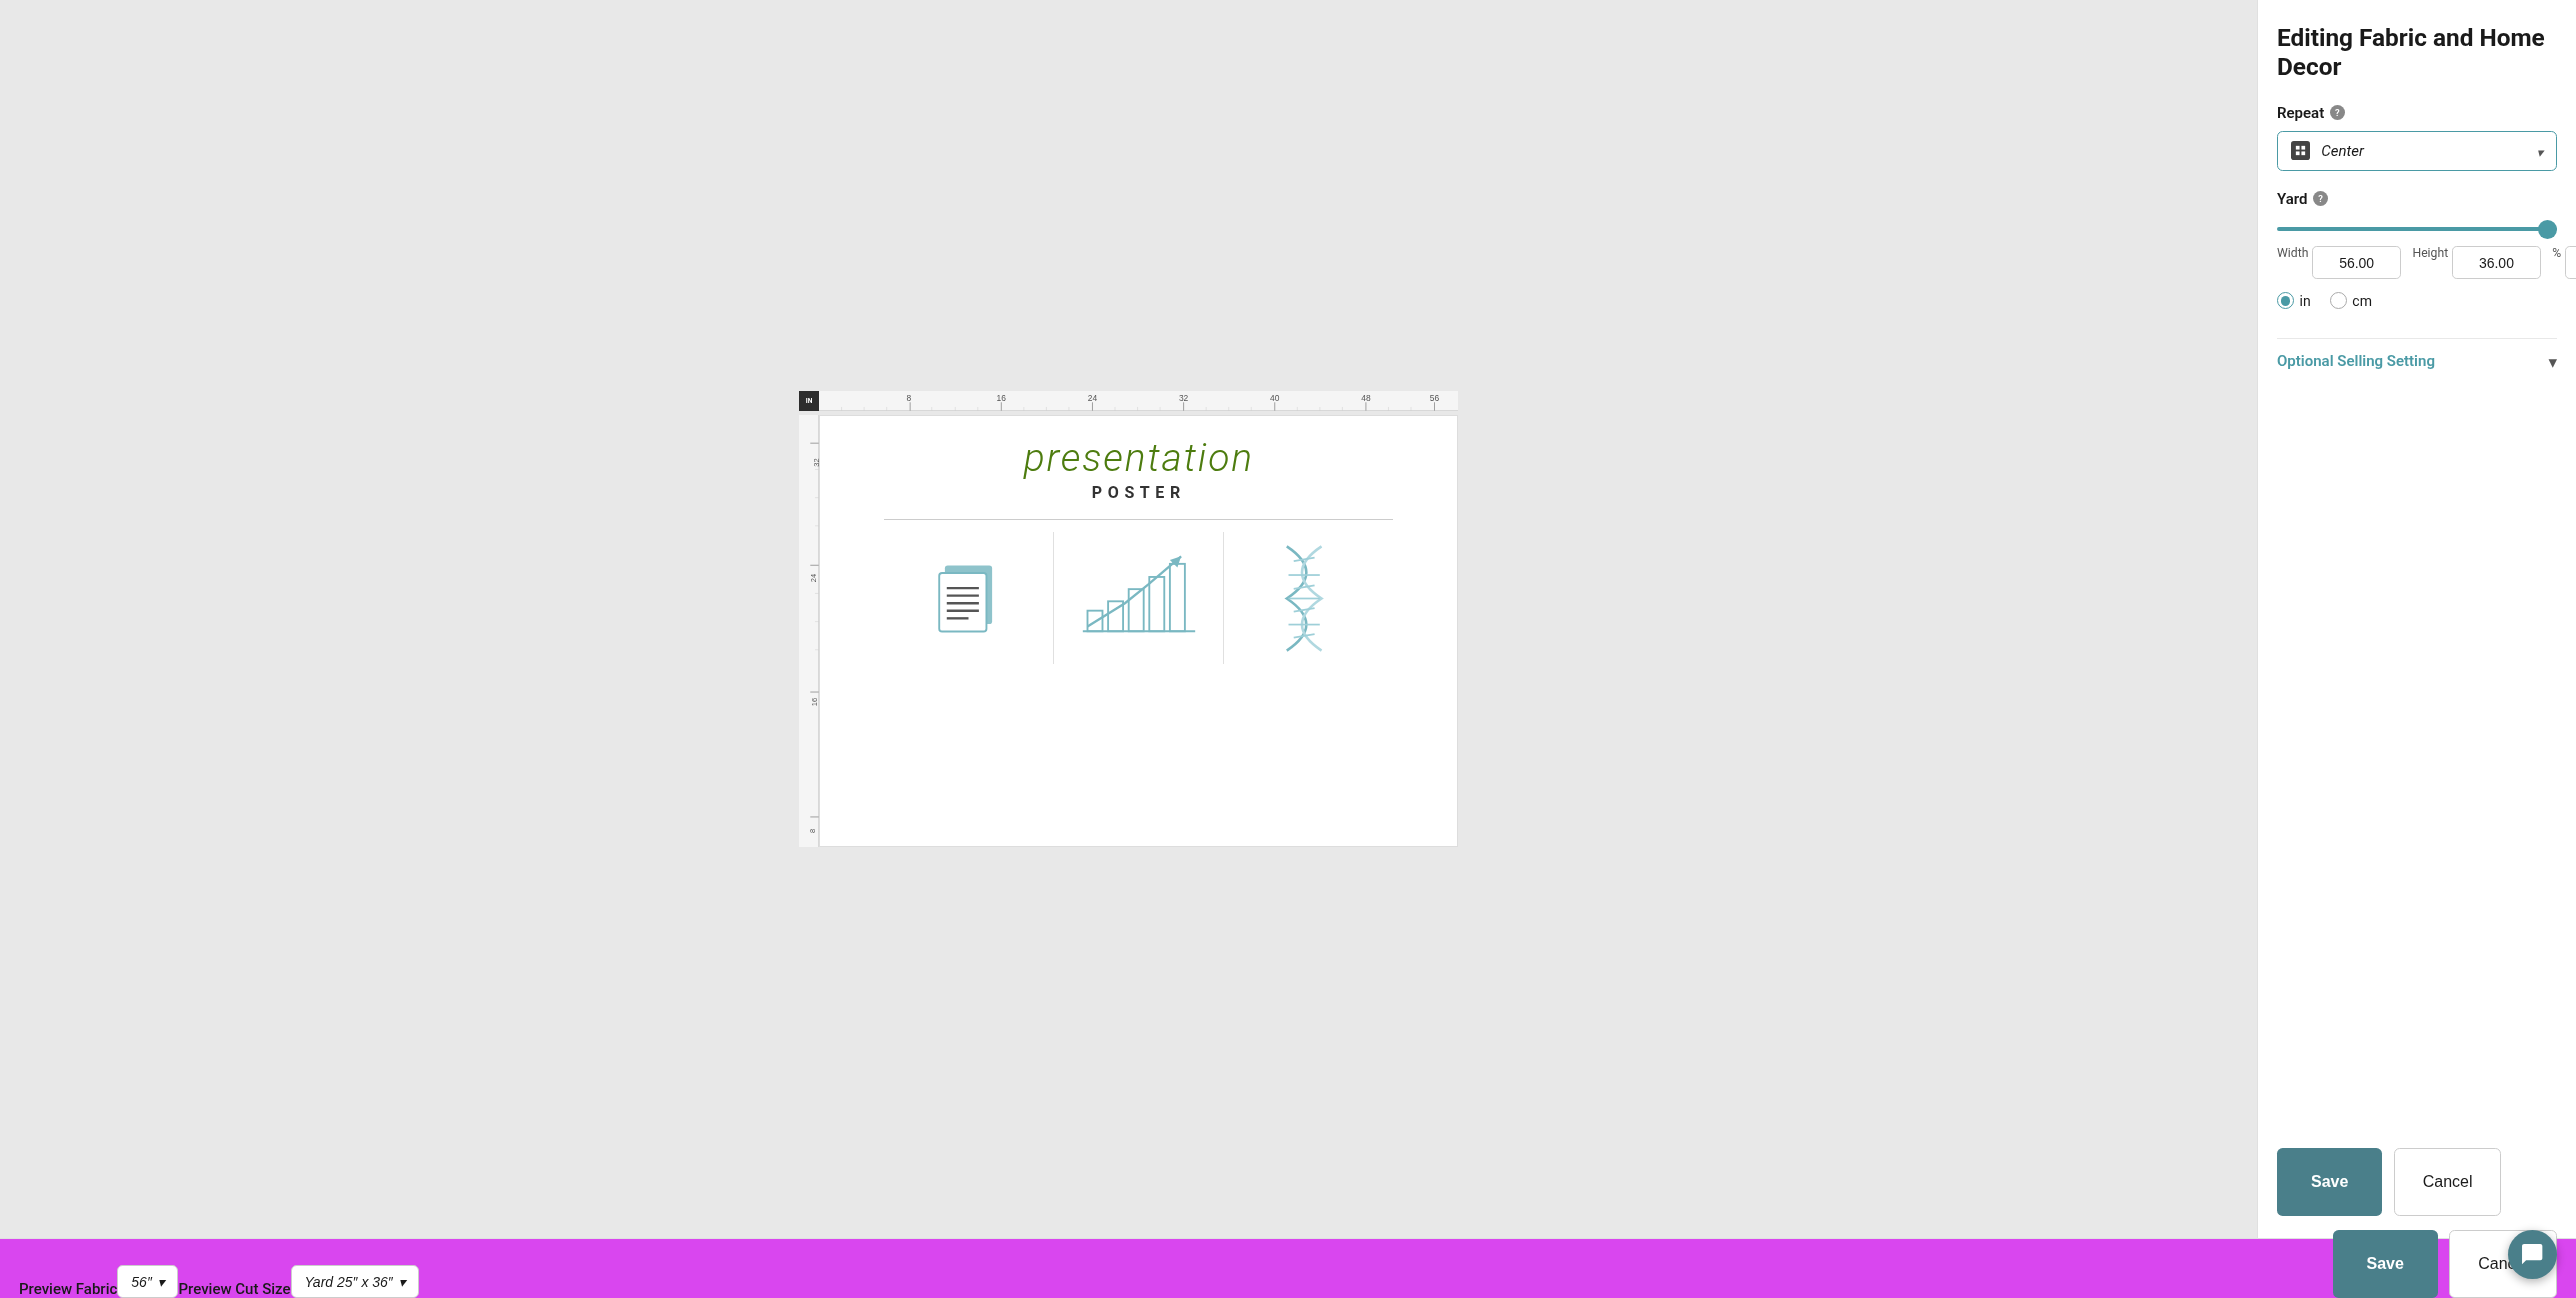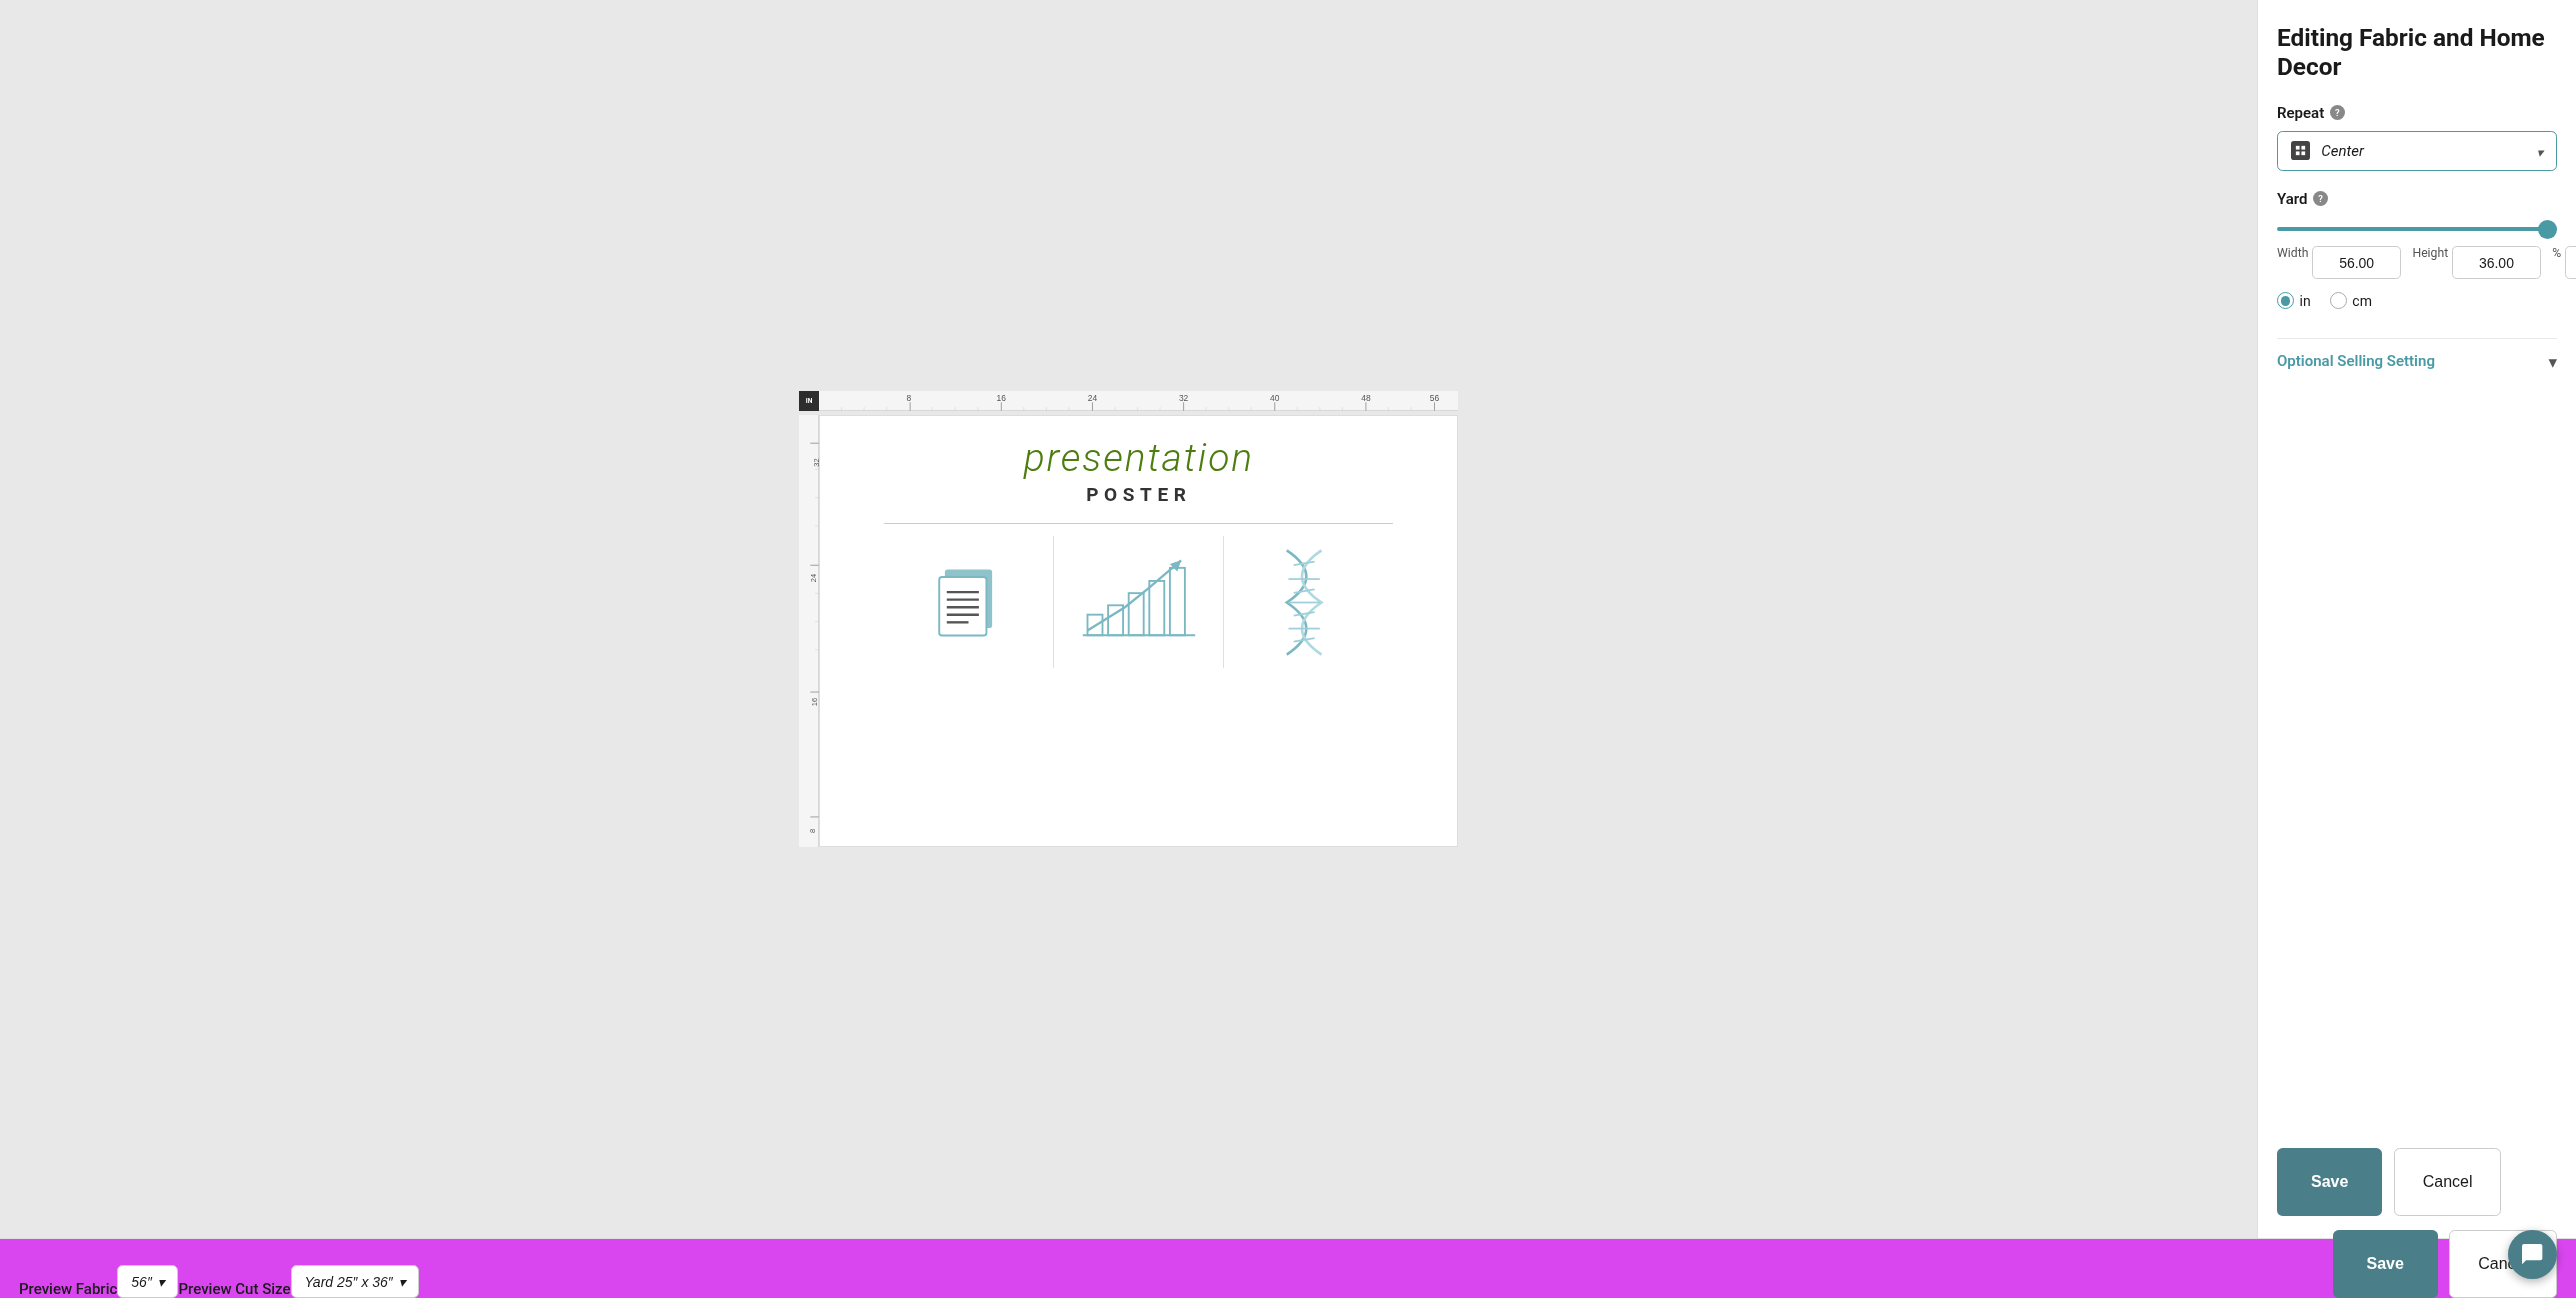--- a/index.html
+++ b/index.html
@@ -76,21 +76,21 @@
 
     .poster-main-title {
       font-size: 39px;
       color: #4d7c0f;
       font-weight: 300;
       letter-spacing: 1.9px;
       font-style: italic;
     }
 
     .poster-sub-title {
-      font-size: 19px;
+      font-size: 16px;
       color: #333;
       font-weight: bold;
       letter-spacing: 5.6px;
       margin-top: 1.9px;
     }
 
     .poster-divider {
       width: 85%;
       height: 0.9px;
       background: #ccc;

